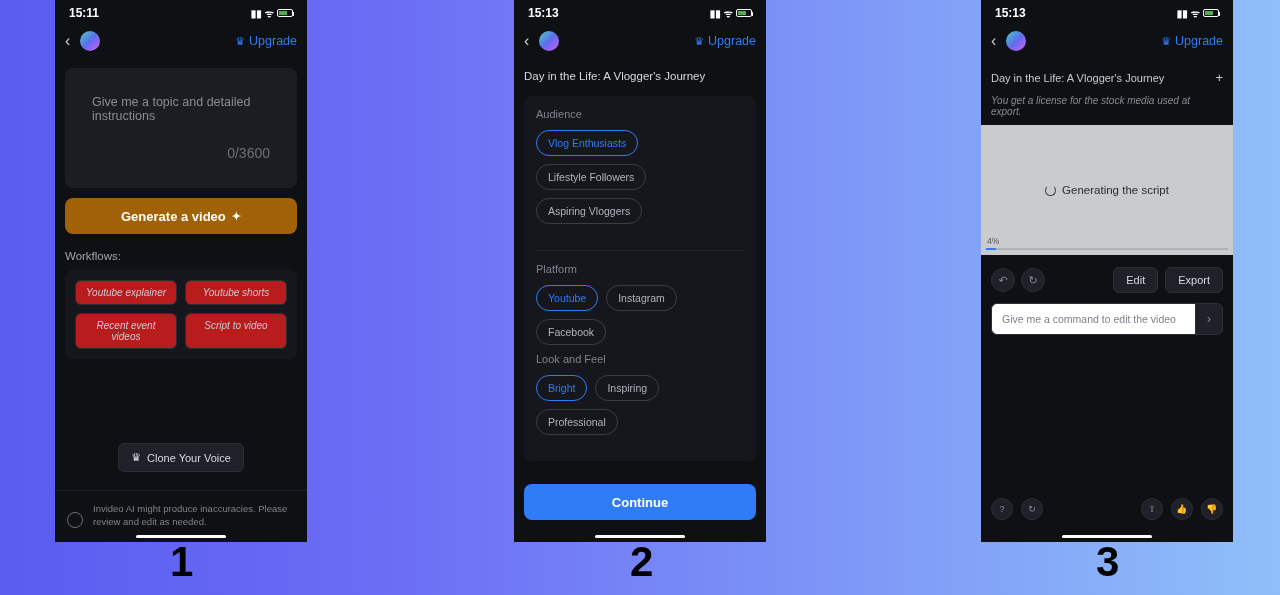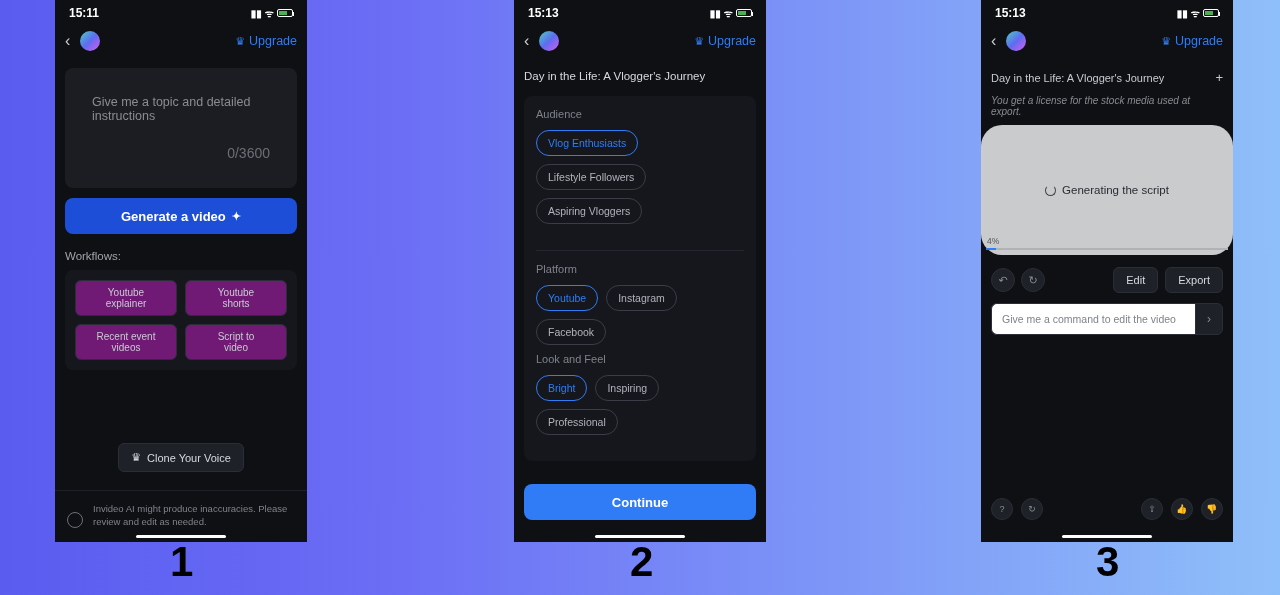--- a/index.html
+++ b/index.html
@@ -67,32 +67,33 @@
   .content { padding: 8px 10px; }
 
   .topic-box {
     background:#1b1d23;border-radius:8px;padding:27px;height:120px;
     display:flex;flex-direction:column;justify-content:space-between;
   }
   .topic-placeholder { color:#8a8c92;font-size:12.5px; }
   .char-count { color:#6d6f76;font-size:14px;text-align:right; }
 
   .gen-btn {
-    margin-top:10px;background:#1d4ed8;color:#fff;font-size:13px;font-weight:600;
+    margin-top:10px;background:#a16207;color:#fff;font-size:13px;font-weight:600;
     border:none;border-radius:8px;height:36px;width:100%;
     display:flex;align-items:center;justify-content:center;gap:6px;cursor:pointer;
   }
   .spark { font-size:11px; }
 
   .workflows-label { color:#a0a3ab;font-size:11.5px;margin:16px 0 8px; }
   .workflow-grid { display:flex;flex-wrap:wrap;gap:8px;background:#15171c;border-radius:8px;padding:10px; }
   .wf-chip {
-    background:#701a75;color:#c8cad2;font-size:10px;border-radius:6px;
-    padding:6px 20px;cursor:pointer;flex:1 1 45%;text-align:center;
+    background:#b91c1c;color:#c8cad2;font-size:10px;border-radius:6px;
+    padding:6px 9px;cursor:pointer;flex:1 1 45%;text-align:center;
     border:1px solid #2b2e37;
+    font-style:italic;
   }
 
   .clone-voice {
     display:flex;align-items:center;gap:6px;background:#1f2128;color:#d6d8df;
     font-size:11px;border-radius:6px;padding:7px 12px;cursor:pointer;
     border:1px solid #2b2e37;margin:0 auto;width:fit-content;
   }
 
   .footer-row { display:flex;gap:10px;align-items:flex-end;padding:12px 12px 0;border-top:1px solid #1f2128;margin-top:8px; }
   .clock-icon {
@@ -121,21 +122,21 @@
     border:none;border-radius:8px;height:36px;cursor:pointer;
   }
 
   
   .title-row3 { display:flex;justify-content:space-between;align-items:center;padding:10px 10px 6px;color:#c8cad2;font-size:11px; }
   .plus-icon { color:#c8cad2;font-size:13px;cursor:pointer; }
   .license-note { color:#888a92;font-size:10px;font-style:italic;padding:4px 10px 8px; }
   .preview-pane {
     margin:0;height:130px;background:#c9cbcc;
     display:flex;align-items:center;justify-content:center;gap:6px;
-    color:#2a2c33;font-size:11.5px;position:relative;border-radius:21px;
+    color:#2a2c33;font-size:11.5px;position:relative;
   }
   .spinner { width:11px;height:11px;border:1.5px solid #444;border-top-color:transparent;border-radius:50%;animation:spin 1s linear infinite; }
   @keyframes spin { to { transform:rotate(360deg); } }
   .progress-bar { position:absolute;bottom:5px;left:5px;right:5px;height:2px;background:#b0b2b6; }
   .progress-fill { height:100%;width:4%;background:#2f7cf6; }
   .progress-pct { position:absolute;bottom:9px;left:6px;font-size:8.5px;color:#555; }
 
   .edit-row { display:flex;justify-content:space-between;align-items:center;padding:12px 10px 10px; }
   .undo-group { display:flex;gap:6px; }
   .circle-btn {

